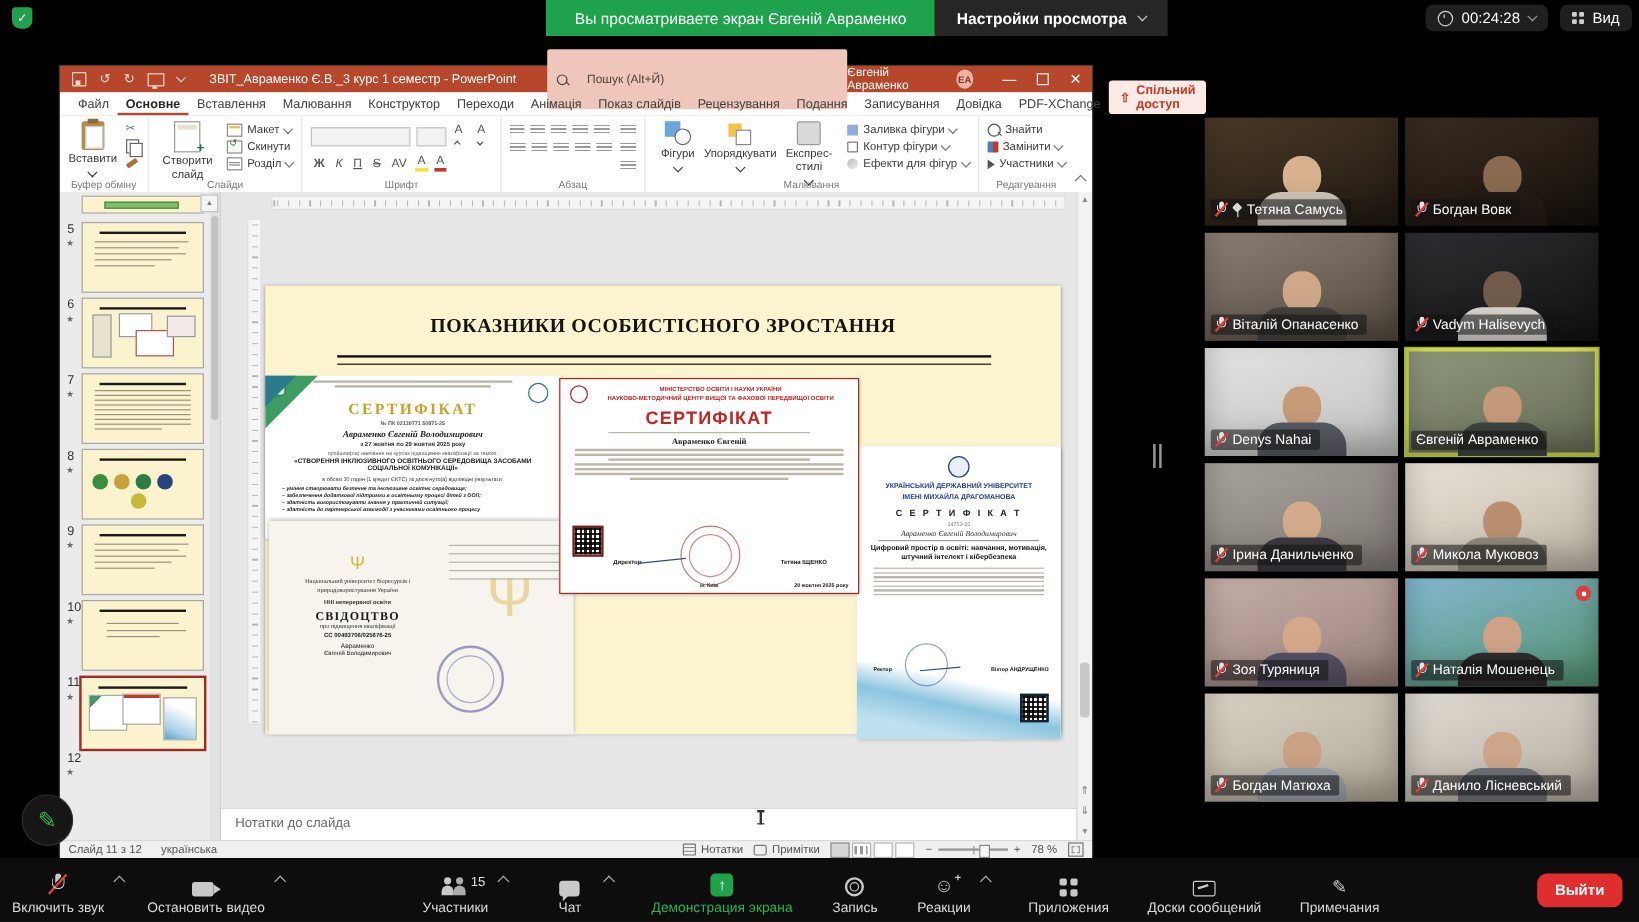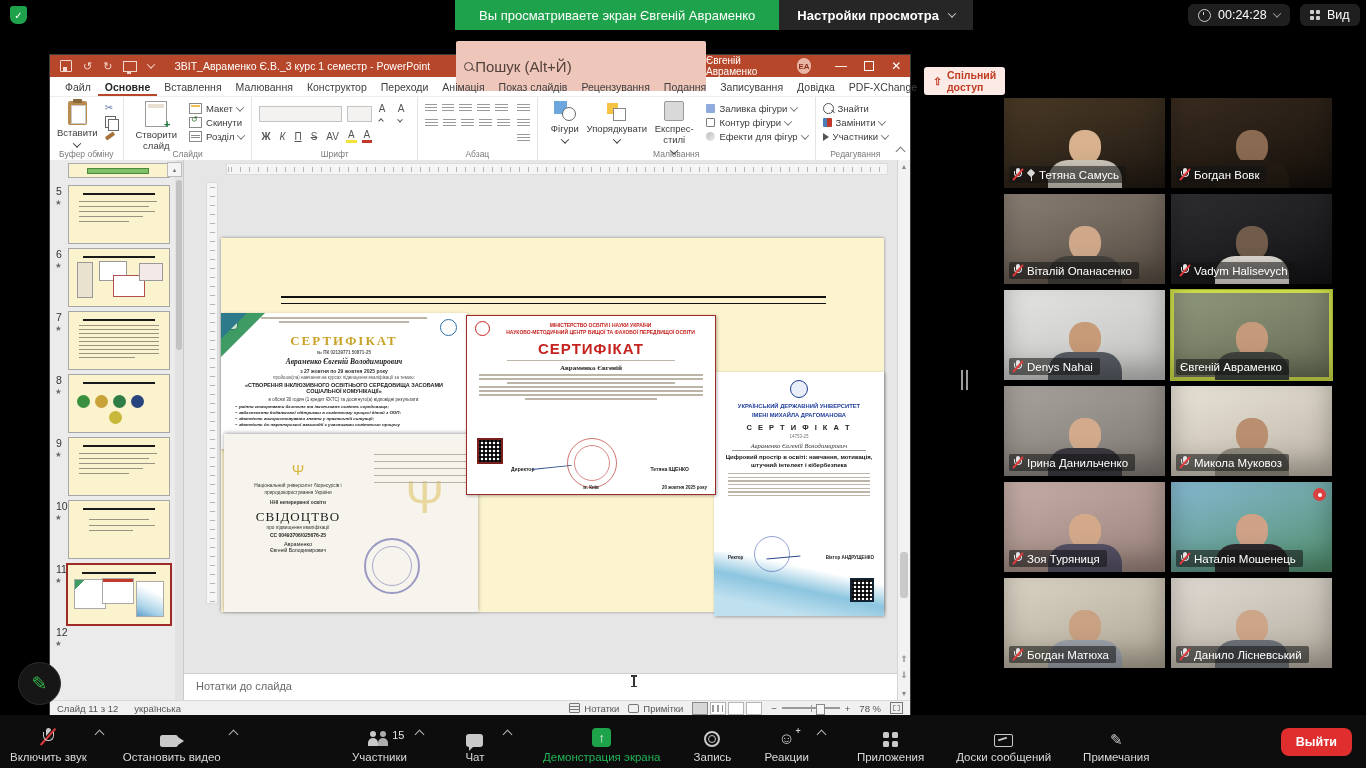--- a/index.html
+++ b/index.html
@@ -27,21 +27,21 @@
   
   .ppt{position:absolute;left:50px;top:55px;width:860px;height:660px;background:#fff;box-shadow:0 0 0 1px #3c3c3c;z-index:10;}
   .tb{height:22px;background:#B7472A;display:flex;align-items:center;color:#fff;font-size:10.5px;}
   .qat{display:flex;gap:11px;padding:0 10px;align-items:center;}
   .qi{color:#f3d9d0;font-size:11px;line-height:1;}
   .i-save{width:10px;height:10px;border:1.3px solid #f3d9d0;border-radius:1px;position:relative;}
   .i-save::after{content:'';position:absolute;left:2px;bottom:0;width:4px;height:4px;background:#f3d9d0;}
   .i-mon{width:12px;height:9px;border:1.3px solid #f3d9d0;position:relative;}
   .i-mon::after{content:'';position:absolute;left:3px;bottom:-3px;width:4px;height:2px;background:#f3d9d0;}
   .tb-title{margin-left:10px;white-space:nowrap;}
-  .tb-search{margin-left:26px;width:252px;height:16px;background:#eec6ba;border-radius:2px;display:flex;align-items:center;gap:2px;padding:17px 8px;color:#53413b;font-size:15px;}
+  .tb-search{margin-left:26px;width:252px;height:16px;background:#eec6ba;border-radius:2px;display:flex;align-items:center;gap:16px;padding:17px 8px;color:#53413b;font-size:10px;}
   .i-mag{width:7px;height:7px;border:1.3px solid #53413b;border-radius:50%;position:relative;flex:none;}
   .i-mag::after{content:'';position:absolute;left:6px;top:6px;width:4px;height:1.3px;background:#53413b;transform:rotate(45deg);}
   .tb-right{margin-left:auto;display:flex;align-items:center;}
   .tb-user{font-size:10px;margin-right:9px;}
   .tb-avatar{width:16px;height:16px;border-radius:50%;background:#e9b6a6;color:#8d301a;font-size:8px;font-weight:bold;display:flex;align-items:center;justify-content:center;margin-right:16px;}
   .wbtn{width:30px;height:22px;display:flex;align-items:center;justify-content:center;color:#fff;font-size:12px;}
   .i-rest{width:8px;height:8px;border:1.2px solid #fff;position:relative;}
 
   .tabsrow{height:19px;display:flex;align-items:flex-end;padding:0 8px;background:#fff;font-size:10.5px;color:#404040;border-bottom:1px solid #eee;}
   .tablist{display:flex;align-items:flex-end;}
@@ -165,21 +165,21 @@
   .c1-lead{font-size:4.5px;color:#555;text-align:center;margin-top:1px;}
   .c1-course{font-size:5.5px;font-weight:bold;color:#1a1a1a;text-align:center;margin:2px 14px 0;line-height:1.25;}
   .c1-vol{font-size:4.5px;color:#333;text-align:center;margin-top:2px;}
   .c1-out{font-size:4.4px;font-weight:bold;font-style:italic;color:#222;margin:2px 14px 0;line-height:1.35;}
   .doc4{left:3px;top:196px;width:254px;height:178px;background:#F6F4ED;z-index:2;box-shadow:0 -1px 4px rgba(0,0,0,.35);}
   .d-col{position:absolute;left:10px;top:28px;width:128px;text-align:center;}
   .d-try{font-size:15px;color:#D8B640;line-height:1;}
   .d-try.big{position:absolute;right:34px;top:40px;font-size:46px;opacity:.45;}
   .d-uni{font-size:4.8px;color:#333;margin-top:5px;line-height:1.5;}
   .d-inst{font-size:4.8px;color:#333;margin-top:4px;font-weight:bold;}
-  .d-title{font-family:"Liberation Serif",serif;font-weight:normal;font-size:13px;letter-spacing:1px;color:#1a1a1a;margin-top:4px;}
+  .d-title{font-family:"Liberation Serif",serif;font-weight:bold;font-size:10px;letter-spacing:1px;color:#1a1a1a;margin-top:4px;}
   .d-sub{font-size:4.8px;color:#333;}
   .d-num{font-size:5px;font-weight:bold;color:#222;margin-top:2px;}
   .d-name{font-size:5.5px;color:#222;margin-top:3px;}
   .d-name2{font-size:5px;color:#222;}
   .d-lines{position:absolute;right:12px;top:14px;width:92px;}
   .d-lines i{height:1px;background:#b9b3a6;margin-top:6px;}
   .d-stamp{position:absolute;right:58px;bottom:18px;width:52px;height:52px;border:2px solid rgba(80,80,160,.55);border-radius:50%;}
   .d-stamp::after{content:'';position:absolute;inset:6px;border:1px solid rgba(80,80,160,.45);border-radius:50%;}
   .cert2{left:245px;top:77px;width:248px;height:175px;border:1.5px solid #9E2B25;z-index:3;padding-top:3px;}
   .c2-hdr{display:flex;align-items:center;gap:4px;margin:2px 8px 0;}
@@ -615,20 +615,21 @@
             <i></i>
           </div>
         <div class="tscroll-up">▲</div>
       </div>
 
       <div class="editor">
         <div class="hruler"></div>
         <div class="vruler"></div>
 
         <div class="slide">
+          <div class="s-title">ПОКАЗНИКИ ОСОБИСТІСНОГО ЗРОСТАННЯ</div>
           <div class="s-rule"></div>
 
           <div class="cert cert1">
             <span class="c1-shield"></span>
             <span class="c1-logo"></span>
             <i class="ml w60" style="margin-top:0"></i>
               <i class="ml w40"></i>
             <div class="c1-title">СЕРТИФІКАТ</div>
             <div class="c1-num">№ ПК 02139771 50871-25</div>
             <div class="c1-name">Авраменко Євгеній Володимирович</div>

